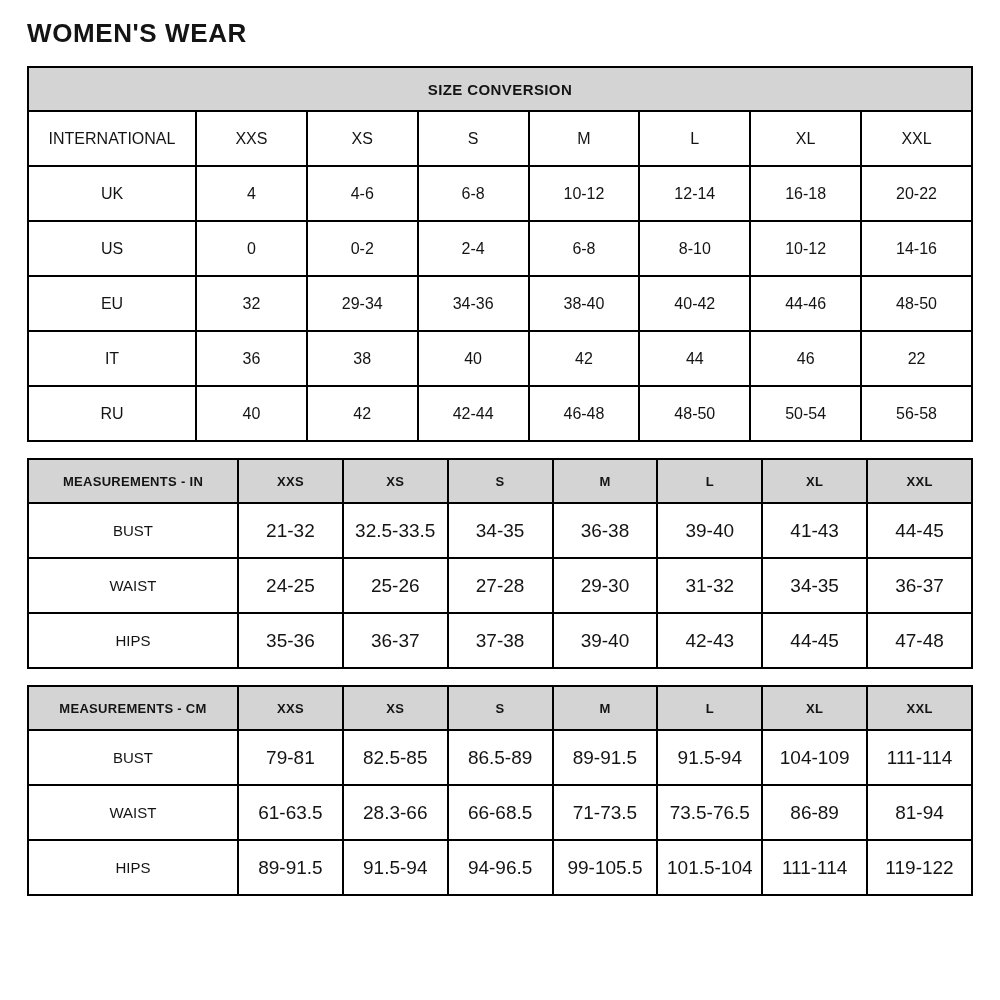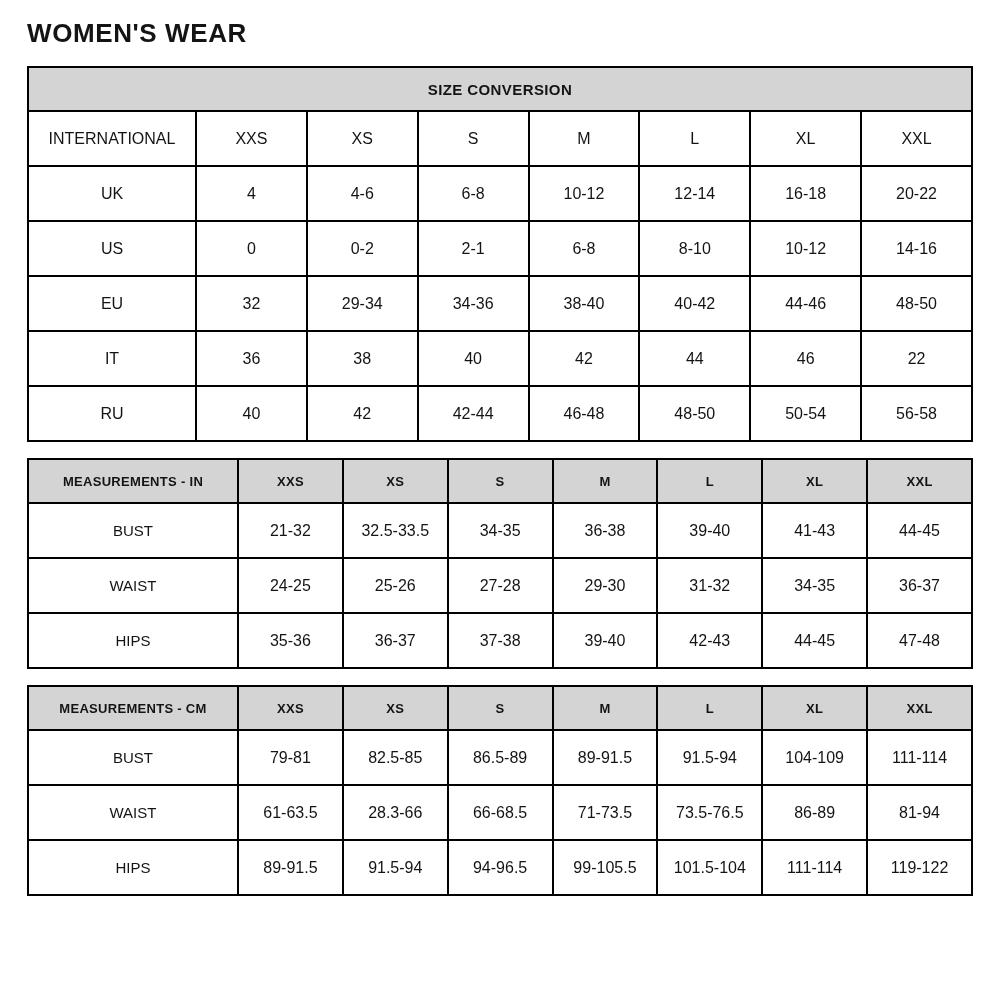--- a/index.html
+++ b/index.html
@@ -8,21 +8,21 @@
   body { font-family:"Liberation Sans", sans-serif; color:var(--text); }
   .page { width:1000px; min-height:1000px; margin:0 auto; padding:12px 27px 22px; }
   .page-title { text-align:left; font-size:26px; font-weight:700; letter-spacing:.6px; margin:6px 0 17px; }
   table.tbl { width:100%; border-collapse:collapse; table-layout:fixed; }
   .tbl th, .tbl td { border:2px solid var(--border); text-align:center; vertical-align:middle; padding:2px; overflow:hidden; }
   .banner { background:var(--header-bg); font-weight:700; font-size:15px; letter-spacing:.4px; height:44px; }
   .t1 td { height:55px; font-size:16px; }
   .t1 col.label-col { width:168px; }
   .mt { margin-top:16px; }
   .mt th { background:var(--header-bg); font-weight:700; font-size:13px; letter-spacing:.3px; height:44px; }
-  .mt td { height:55px; font-size:16px; }
+  .mt td { height:55px; font-size:19px; }
   .mt td.rowlabel { font-size:15px; }
   .mt col.label-col { width:210px; }
 </style>
 </head>
 <body>
 
 <div class="page">
 
   <h1 class="page-title">WOMEN'S WEAR</h1>
 
@@ -52,21 +52,21 @@
       <td>6-8</td>
       <td>10-12</td>
       <td>12-14</td>
       <td>16-18</td>
       <td>20-22</td>
     </tr>
     <tr>
       <td>US</td>
       <td>0</td>
       <td>0-2</td>
-      <td>2-1</td>
+      <td>2-4</td>
       <td>6-8</td>
       <td>8-10</td>
       <td>10-12</td>
       <td>14-16</td>
     </tr>
     <tr>
       <td>EU</td>
       <td>32</td>
       <td>29-34</td>
       <td>34-36</td>

